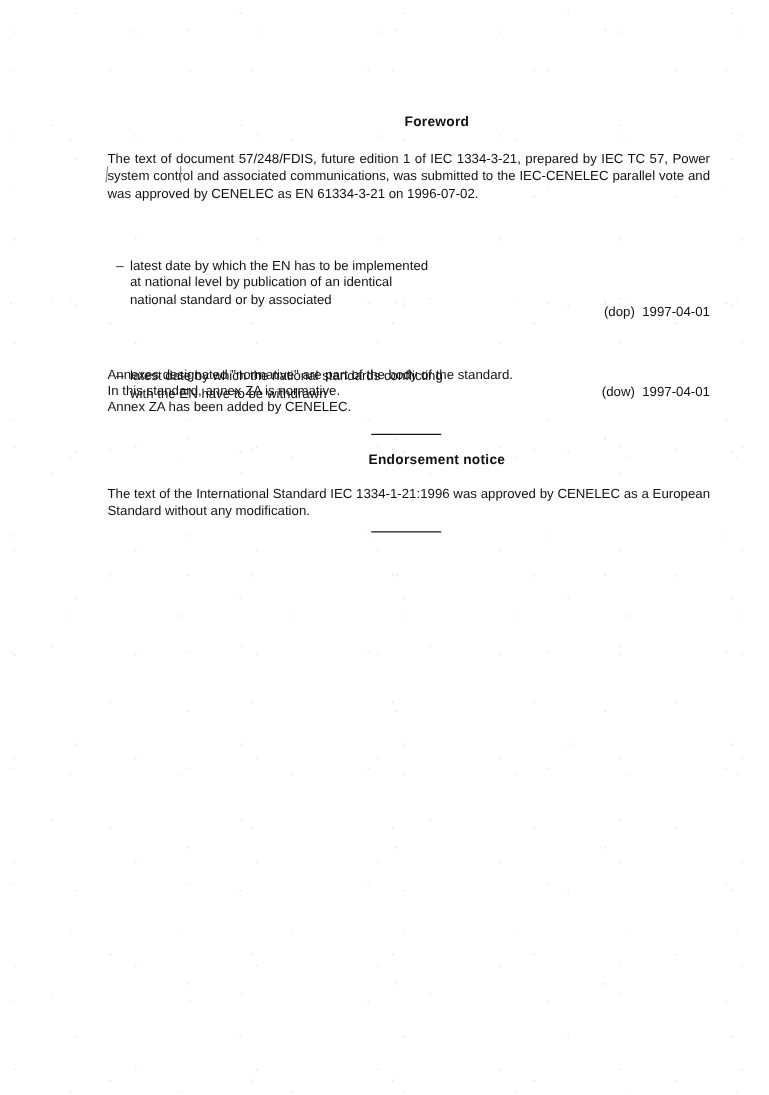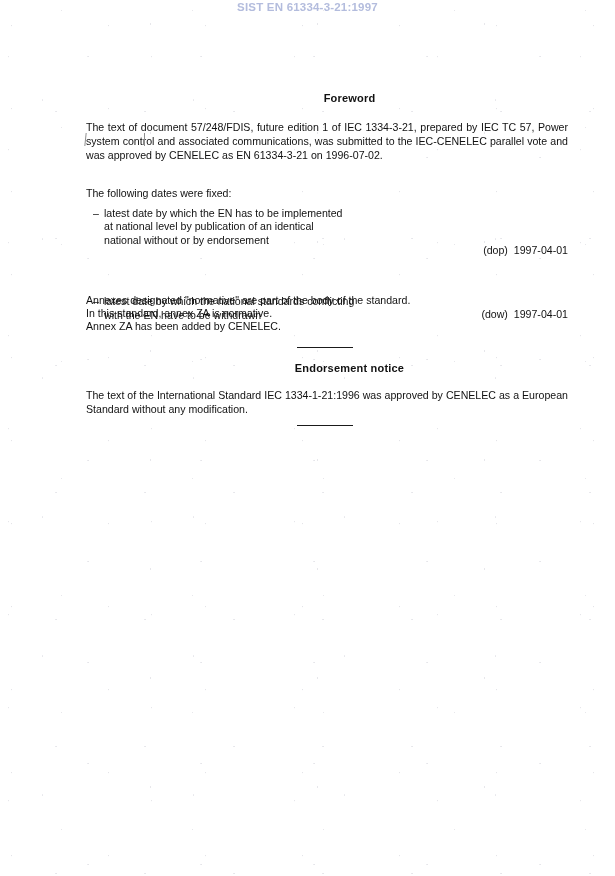--- a/index.html
+++ b/index.html
@@ -133,37 +133,35 @@
   #artifact-left  { left: 85px; top: 133px; transform: rotate(6deg); }
   #artifact-right { left: 144px; top: 133px; }
 </style>
 </head>
 <body>
 
 <div id="page">
 
   <div id="speckle"></div>
 
-  <div id="watermark">SIST EN 61334-3-21:1997</div>
 
 
   <div id="foreword-heading" class="heading">Foreword</div>
 
   <div id="para-intro" class="body-block justified">The text of document 57/248/FDIS, future edition 1 of IEC 1334-3-21, prepared by IEC TC 57, Power system control and associated communications, was submitted to the IEC-CENELEC parallel vote and was approved by CENELEC as EN 61334-3-21 on 1996-07-02.</div>
 
   <div id="artifact-left" class="artifact-bracket"></div>
   <div id="artifact-right" class="artifact-bracket"></div>
 
-  <div id="para-dates" class="body-block">The following dates were fixed:</div>
 
   <div id="date-item-1" class="date-list date-row">
     <span class="dash">–</span>
     <span class="date-text">latest date by which the EN has to be implemented
 at national level by publication of an identical
-national without or by endorsement</span>
+national standard or by associated</span>
     <span id="date-value-1" class="date-value"><span>(dop)</span>&nbsp;&nbsp;<span>1997-04-01</span></span>
   </div>
 
   <div id="date-item-2" class="date-list date-row">
     <span class="dash">–</span>
     <span class="date-text">latest date by which the national standards conflicting
 with the EN have to be withdrawn</span>
     <span id="date-value-2" class="date-value"><span>(dow)</span>&nbsp;&nbsp;<span>1997-04-01</span></span>
   </div>
 

